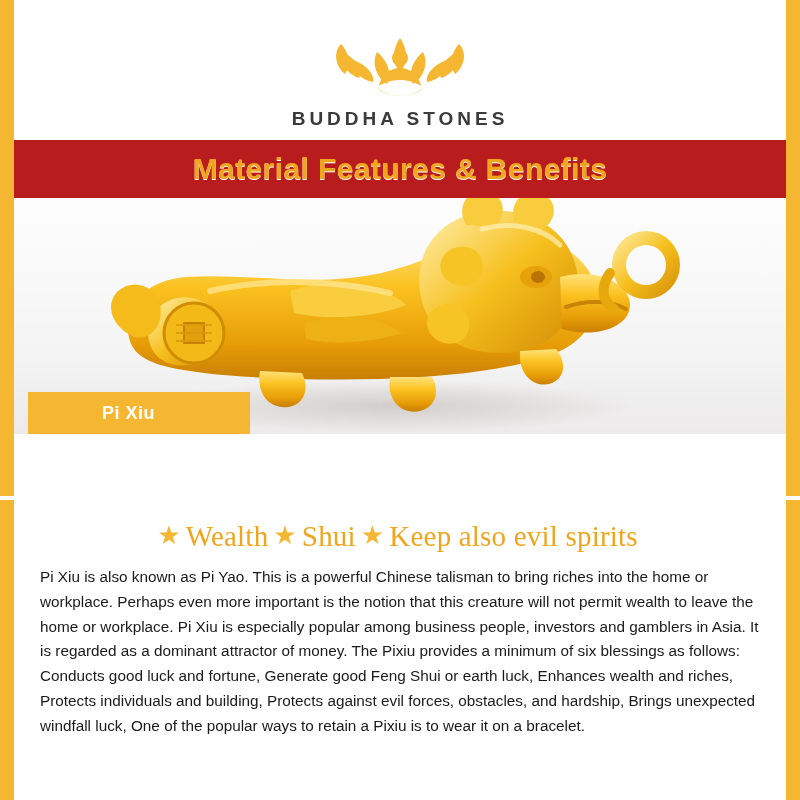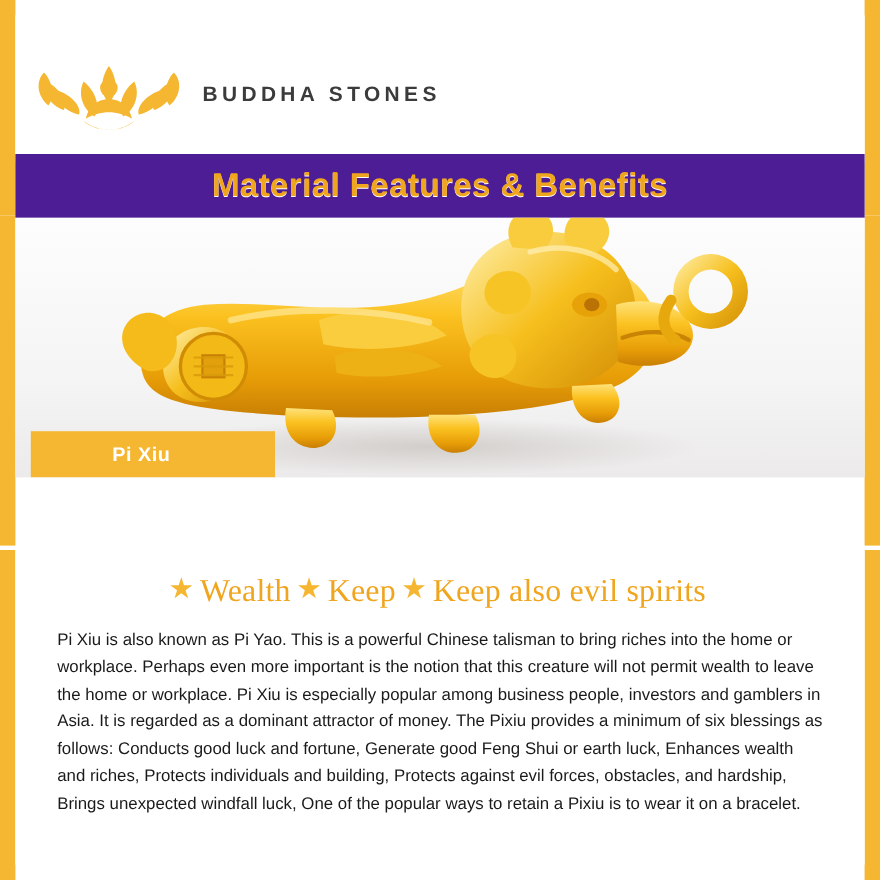--- a/index.html
+++ b/index.html
@@ -51,21 +51,21 @@
 
   
   .header {
     position: absolute;
     left: 14px;
     top: 0;
     width: 772px;
     height: 148px;
     background: #ffffff;
     display: flex;
-    flex-direction: row;
+    flex-direction: column;
     align-items: center;
     justify-content: flex-start;
     padding-top: 22px;
     box-sizing: border-box;
   }
   .logo-mark {
     width: 170px;
     height: 82px;
     display: block;
   }
@@ -78,21 +78,21 @@
     font-family: "Liberation Sans", sans-serif;
   }
 
   
   .title-band {
     position: absolute;
     left: 14px;
     top: 140px;
     width: 772px;
     height: 58px;
-    background: #4c1d95;
+    background: #b91c1c;
     display: flex;
     align-items: center;
     justify-content: center;
   }
   .title-text {
     font-size: 30px;
     font-weight: bold;
     color: #f0a51e;
     letter-spacing: 0.4px;
     text-shadow: 0 1px 0 #ffffff;
@@ -159,21 +159,21 @@
     color: #f5b731;
     font-size: 26px;
     vertical-align: 2px;
   }
   .benefit-line .word { padding: 0 5px; font-family: Liberation Serif, serif; }
   .paragraph {
     font-size: 15.3px;
     line-height: 1.62;
     color: #1a1a1a;
     text-align: left;
-    margin: 16px;
+    margin: 4px;
     padding: 0 4px;
   }
 </style>
 </head>
 <body>
 
 <div class="page">
 
   <div class="corner corner-tl-v"></div>
   <div class="corner corner-tl-h"></div>
@@ -279,18 +279,18 @@
       <path d="M392 48 C420 40 452 46 470 64" stroke="#fff0b5" stroke-width="5" fill="none" opacity="0.7" stroke-linecap="round"></path>
     </svg>
 
     <div class="label-chip">
       <span>Pi Xiu</span>
     </div>
   </div>
 
   <div class="body-area">
     <div class="benefit-line">
-      <span class="star">★</span><span class="word">Wealth</span><span class="star">★</span><span class="word">Keep</span><span class="star">★</span><span class="word">Keep also evil spirits</span>
+      <span class="star">★</span><span class="word">Wealth</span><span class="star">★</span><span class="word">Shui</span><span class="star">★</span><span class="word">Keep also evil spirits</span>
     </div>
     <p class="paragraph">Pi Xiu is also known as Pi Yao. This is a powerful Chinese talisman to bring riches into the home or workplace. Perhaps even more important is the notion that this creature will not permit wealth to leave the home or workplace. Pi Xiu is especially popular among business people, investors and gamblers in Asia. It is regarded as a dominant attractor of money. The Pixiu provides a minimum of six blessings as follows: Conducts good luck and fortune, Generate good Feng Shui or earth luck, Enhances wealth and riches, Protects individuals and building, Protects against evil forces, obstacles, and hardship, Brings unexpected windfall luck, One of the popular ways to retain a Pixiu is to wear it on a bracelet.</p>
   </div>
 
 </div>
 
 </body></html>

